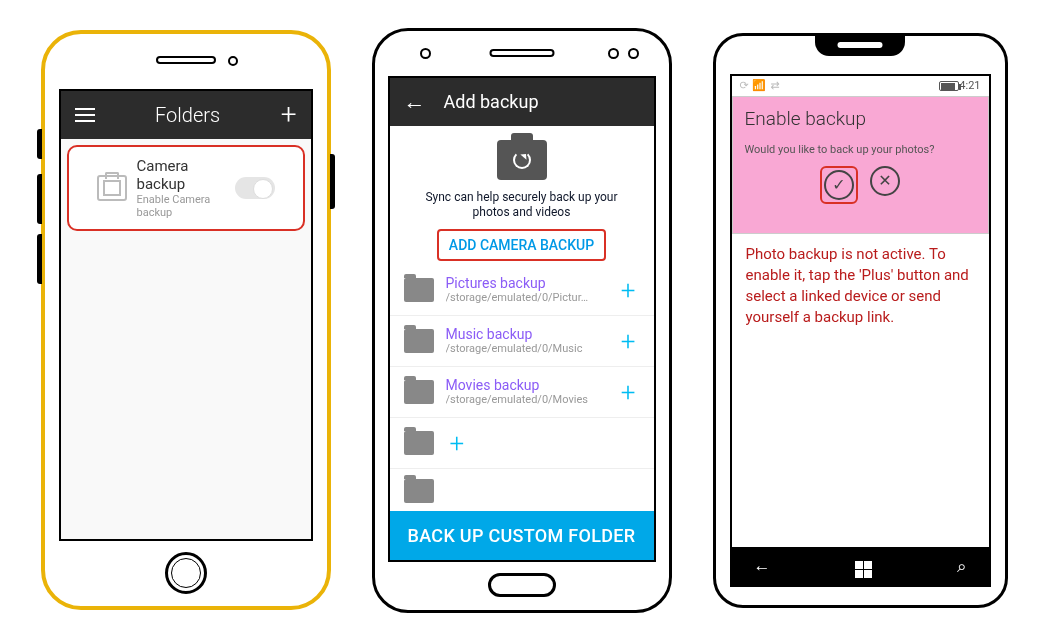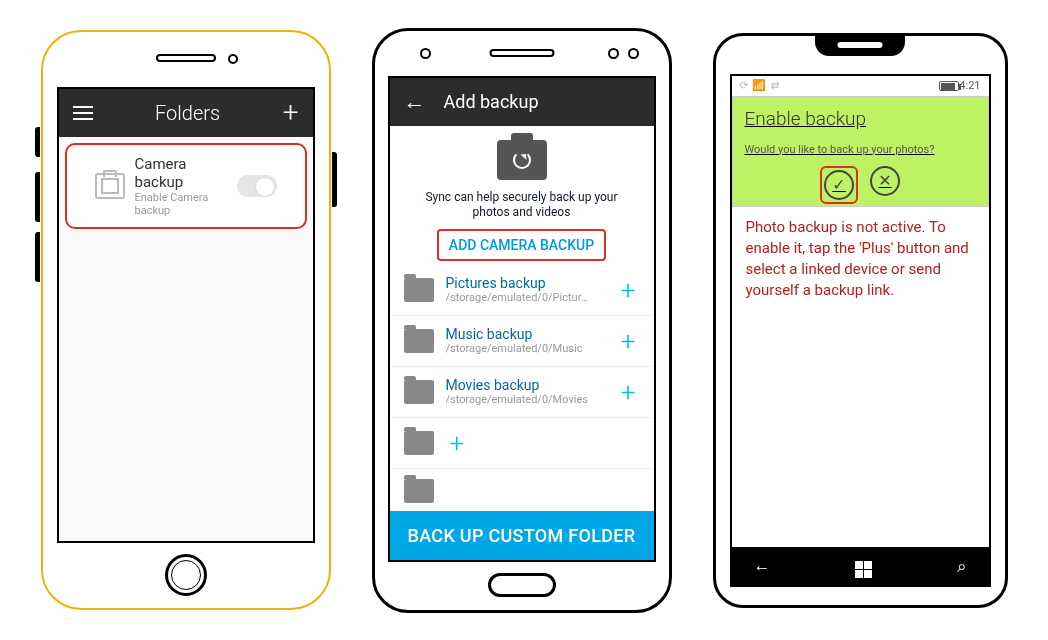--- a/index.html
+++ b/index.html
@@ -11,21 +11,21 @@
     display: flex;
     justify-content: space-around;
     align-items: center;
     padding: 20px;
   }
 
   
   .iphone-frame {
     width: 290px;
     height: 580px;
-    border: 2px solid #eab308;
+    border: 4px solid #eab308;
     border-radius: 40px;
     position: relative;
     background: #fff;
   }
   .iphone-frame::before {
     content: "";
     position: absolute;
     left: -8px; top: 95px;
     width: 5px; height: 30px;
     background: #000;
@@ -172,21 +172,21 @@
     display:flex; align-items:center; padding:10px 14px;
     border-bottom:1px solid #eee;
   }
   .folder-ico {
     width:30px;height:24px;background:#888;border-radius:2px;position:relative;margin-right:12px;
   }
   .folder-ico::before {
     content:"";position:absolute;top:-4px;left:0;width:12px;height:4px;background:#888;border-radius:2px 2px 0 0;
   }
   .folder-text { flex:1; overflow:hidden; }
-  .folder-title { font-size:14px;color:#0369a1; white-space: nowrap; overflow: hidden; text-overflow: ellipsis; }
+  .folder-title { font-size:14px;color:#8b5cf6; white-space: nowrap; overflow: hidden; text-overflow: ellipsis; }
   .folder-path { font-size:11px;color:#999; white-space: nowrap; overflow: hidden; text-overflow: ellipsis; }
   .row-plus { color:#00bcf2; font-size:26px; font-weight:300; cursor:pointer; padding:0 4px; flex-shrink: 0; }
   .and-footer {
     background:#00a8e8;color:#fff;text-align:center;
     padding:14px 0;font-size:18px;font-weight:500;letter-spacing:0.3px;
     cursor:pointer;
   }
 
   
   .wp-frame {
@@ -211,21 +211,21 @@
     padding:0 8px;font-size:11px;color:#555;
   }
   .wp-status-left { display:flex;gap:4px;align-items:center;color:#bbb; }
   .wp-status-right { display:flex;align-items:center; }
   .wp-battery {
     width:20px;height:10px;border:1px solid #555;border-radius:2px;position:relative;
   }
   .wp-battery::after{content:"";position:absolute;right:-3px;top:2px;width:2px;height:6px;background:#555;}
   .wp-battery::before{content:"";position:absolute;left:1px;top:1px;width:14px;height:8px;background:#555;}
   .wp-dialog {
-    background:#bef264;border:1px solid #ccc;padding:10px 12px 2px;text-decoration:underline;
+    background:#f9a8d4;border:1px solid #ccc;padding:10px 12px 29px;
   }
   .wp-dialog-title { font-size:19px;color:#333;font-weight:300; }
   .wp-dialog-sub { font-size:11px;color:#555;margin-top:13px; }
   .wp-dialog-btns { display:flex;gap:12px;justify-content:center;margin-top:10px; }
   .wp-round-btn {
     width:30px;height:30px;border:2px solid #444;border-radius:50%;
     display:flex;align-items:center;justify-content:center;font-size:16px;cursor:pointer;
     color:#444;
   }
   .wp-check-highlight {

